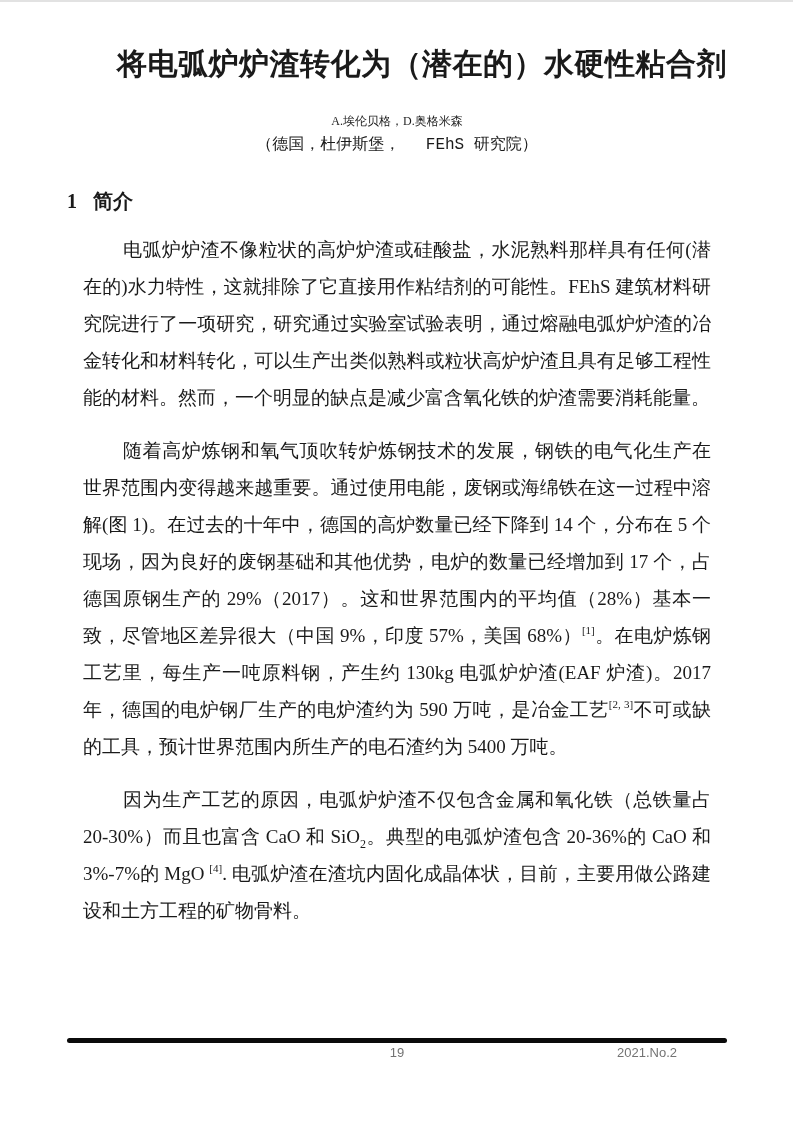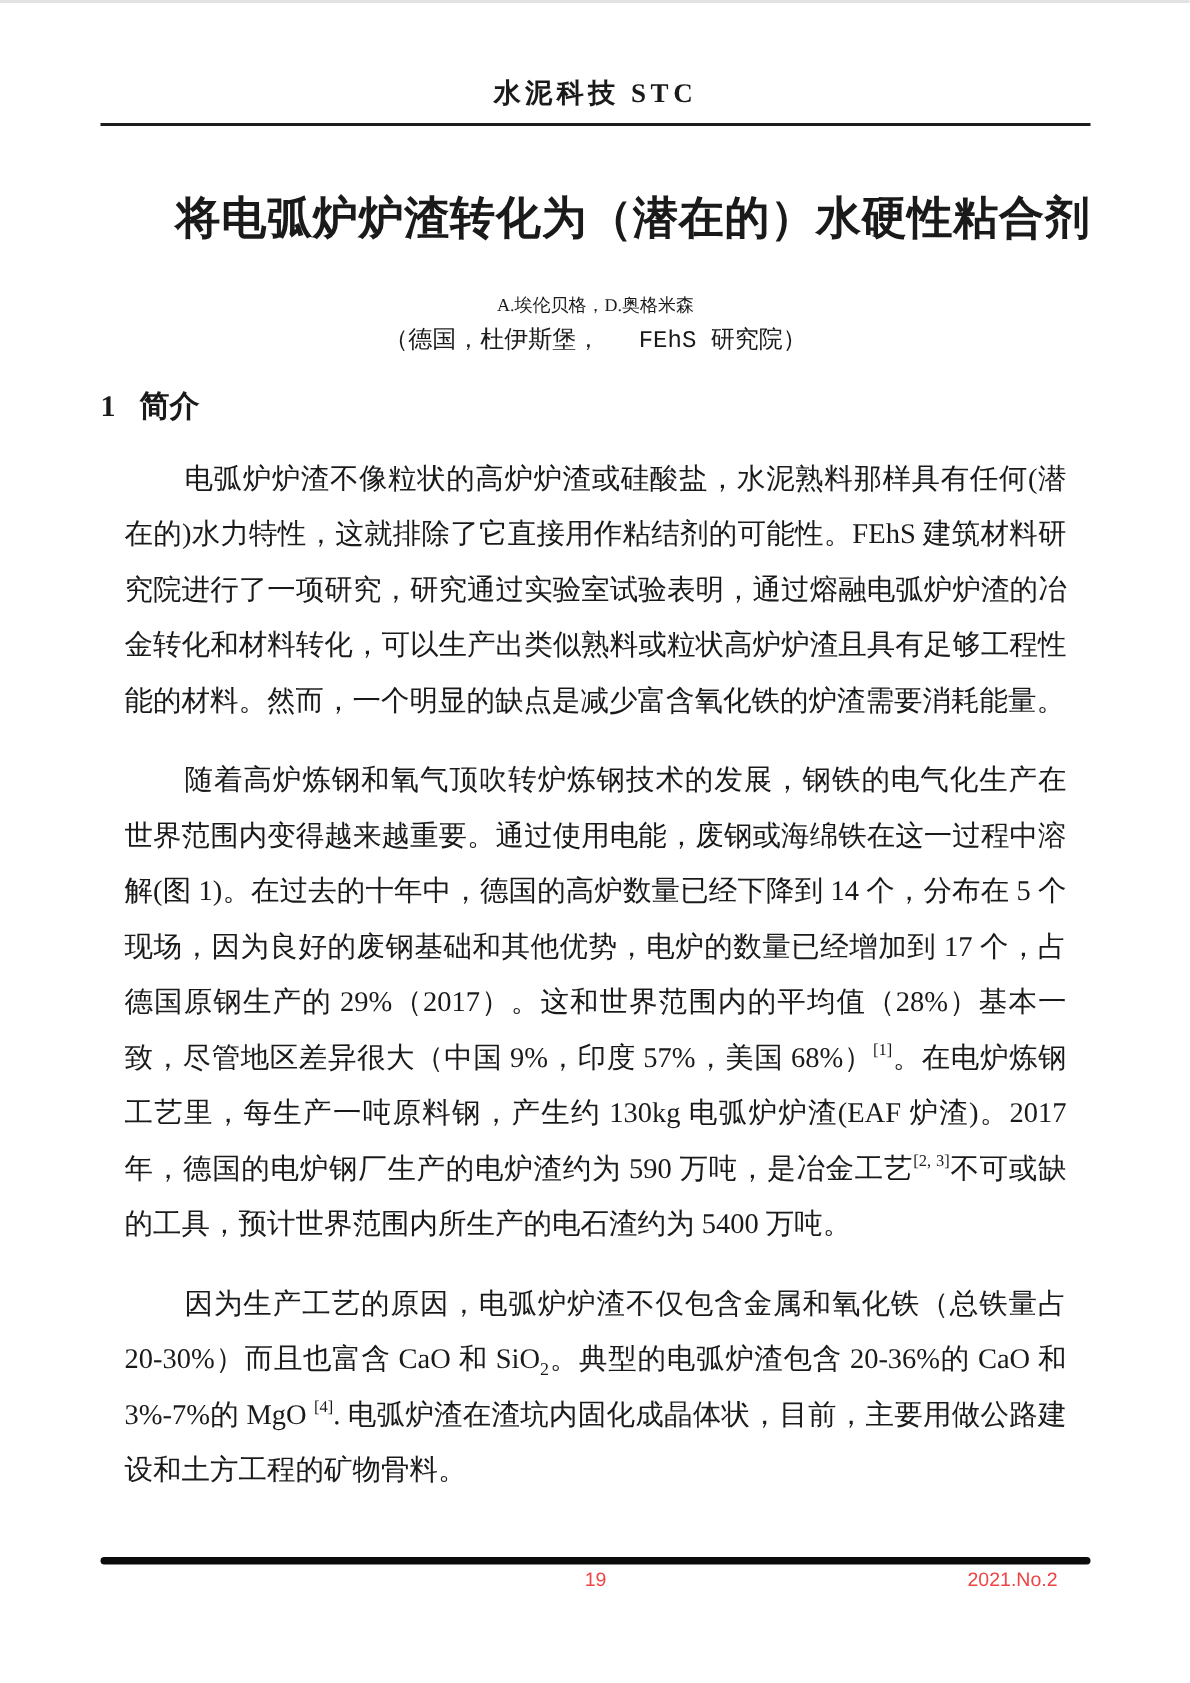--- a/index.html
+++ b/index.html
@@ -49,21 +49,21 @@
     line-height: 22px;
   }
   .affiliation {
     margin-top: 2px;
     text-align: center;
     font-size: 16px;
     line-height: 22px;
     font-family: Liberation Mono, monospace;
   }
   h2.sec-heading {
-    margin: 19px 0 6px 0;
+    margin: 31px 0 6px 0;
     font-size: 20px;
     line-height: 28px;
     font-weight: bold;
     font-family: "Liberation Sans", sans-serif;
   }
   h2.sec-heading .sec-num {
     font-family: "Liberation Serif", serif;
     margin-right: 16px;
   }
   p.body-para {
@@ -96,43 +96,39 @@
     height: 5px;
     background: #0b0b0b;
     border-radius: 3px;
   }
   .footer-row {
     position: relative;
     height: 18px;
     margin-top: 2px;
     font-family: "Liberation Sans", sans-serif;
     font-size: 13px;
-    color: #ef4444;
+    color: #737373;
   }
   .page-number {
     position: absolute;
     left: 0;
     right: 0;
     text-align: center;
   }
   .issue-label {
     position: absolute;
-    right: 22px;
+    right: 50px;
     top: 0;
   }
 </style>
 </head>
 <body>
 
 <div class="content">
 
-  <header>
-    <div class="journal-name">水泥科技 STC</div>
-    <div class="header-rule"></div>
-  </header>
 
   <h1 class="article-title">将电弧炉炉渣转化为（潜在的）水硬性粘合剂</h1>
 
   <div class="authors">A.埃伦贝格，D.奥格米森</div>
 
   <div class="affiliation">（德国，杜伊斯堡，　 FEhS 研究院）</div>
 
   <section>
     <h2 class="sec-heading">
       <span class="sec-num">1</span><span class="sec-title">简介</span>

